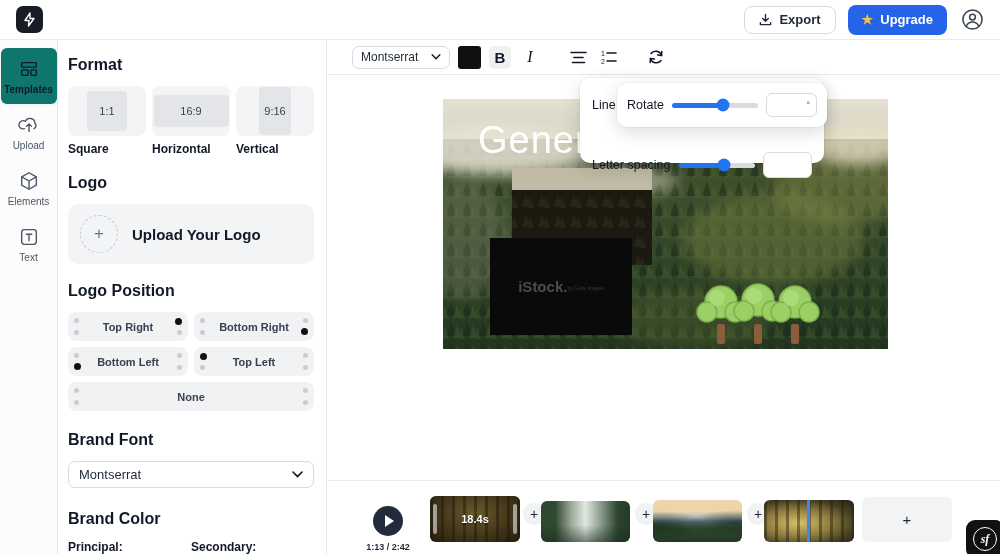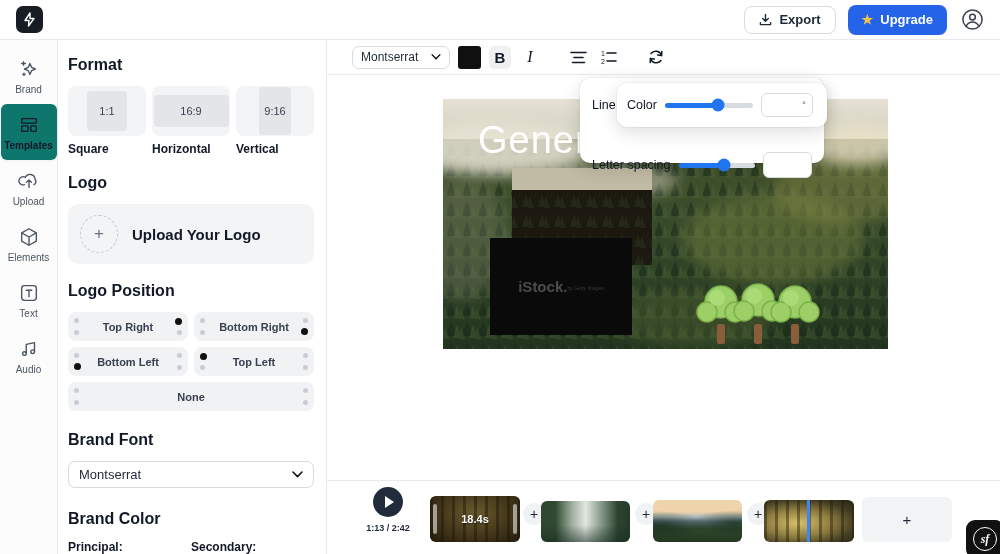--- a/index.html
+++ b/index.html
@@ -115,21 +115,21 @@
                   width:13px; height:13px; border-radius:50%; background:#2175ee; }
   .pp-input { height:26px; border:1px solid #d7dade; border-radius:6px; background:#fff;
               display:flex; align-items:center; justify-content:flex-end; padding:0 6px;
               font-size:9px; color:#555; }
   .pp-input.rot { width:52px; height:24px; }
   .pp-input.ls  { width:55px; margin-left:auto; }
 
   
   .bottombar { height:74px; flex:0 0 74px; border-top:1px solid #e9eaee; position:relative;
                display:flex; align-items:flex-start; }
-  .play-area { position:absolute; left:26px; top:6px; width:70px; text-align:center; }
+  .play-area { position:absolute; left:26px; top:25px; width:70px; text-align:center; }
   .play-btn { width:30px; height:30px; border-radius:50%; background:#212b3b; margin:0 auto;
               display:flex; align-items:center; justify-content:center; cursor:pointer; }
   .play-tri { width:0; height:0; border-left:9px solid #fff; border-top:6px solid transparent;
               border-bottom:6px solid transparent; margin-left:2px; }
   .play-time { margin-top:6px; font-size:9px; font-weight:700; color:#1f2937; }
 
   .thumb { position:absolute; border-radius:6px; overflow:hidden; cursor:pointer; }
   .thumb.t1 { left:103px; top:15px; width:90px; height:46px; }
   .thumb.t2 { left:214px; top:20px; width:89px; height:41px; }
   .thumb.t3 { left:326px; top:19px; width:89px; height:42px; }
@@ -200,28 +200,20 @@
           <circle cx="12" cy="12" r="10"></circle>
           <circle cx="12" cy="9.5" r="3"></circle>
           <path d="M5.5 19 C7 15.8 9.4 14.6 12 14.6 C14.6 14.6 17 15.8 18.5 19"></path>
         </svg>
     </div>
   </div>
 
   <div class="bodyrow">
 
     <div class="sidebar">
-      <div class="side-item">
-        <svg width="22" height="22" viewBox="0 0 24 24" fill="none" stroke-width="1.5" stroke-linejoin="round">
-            <path d="M13 6 L14.8 10.2 L19 12 L14.8 13.8 L13 18 L11.2 13.8 L7 12 L11.2 10.2 Z"></path>
-            <path d="M6 4 V8 M4 6 H8" stroke-linecap="round"></path>
-            <path d="M6.5 16.5 V19 M5.2 17.8 H7.8" stroke-linecap="round"></path>
-          </svg>
-        <span>Brand</span>
-      </div>
       <div class="side-item active">
         <svg width="22" height="22" viewBox="0 0 24 24" fill="none" stroke-width="1.5">
             <rect x="4" y="5" width="16" height="5" rx="1"></rect>
             <rect x="4" y="13" width="7" height="6" rx="1"></rect>
             <rect x="14" y="13" width="6" height="6" rx="1"></rect>
           </svg>
         <span>Templates</span>
       </div>
       <div class="side-item">
         <svg width="22" height="22" viewBox="0 0 24 24" fill="none" stroke-width="1.5" stroke-linecap="round" stroke-linejoin="round">
@@ -236,28 +228,20 @@
             <path d="M4 7.5 L12 12 L20 7.5 M12 12 V21"></path>
           </svg>
         <span>Elements</span>
       </div>
       <div class="side-item">
         <svg width="22" height="22" viewBox="0 0 24 24" fill="none" stroke-width="1.5" stroke-linecap="round">
             <rect x="4" y="4" width="16" height="16" rx="3"></rect>
             <path d="M9 9 H15 M12 9 V16"></path>
           </svg>
         <span>Text</span>
-      </div>
-      <div class="side-item">
-        <svg width="22" height="22" viewBox="0 0 24 24" fill="none" stroke-width="1.5" stroke-linejoin="round">
-            <path d="M9 17 V7 L18 5 V15"></path>
-            <circle cx="7" cy="17" r="2"></circle>
-            <circle cx="16" cy="15" r="2"></circle>
-          </svg>
-        <span>Audio</span>
       </div>
     </div>
 
     <div class="panel">
 
       <div class="sec-h">Format</div>
       <div class="fmt-row">
         <div class="fmt-card">
           <div class="fmt-shape" style="width:40px;height:40px;">1:1</div>
         </div>
@@ -464,21 +448,21 @@
         <div class="pp-row second">
           <span class="pp-label">Letter spacing</span>
           <div class="slider">
               <div class="knob"></div>
             </div>
           <div class="pp-input ls"></div>
         </div>
       </div>
 
       <div class="popup popup-front">
-        <span class="pp-label">Color</span>
+        <span class="pp-label">Rotate</span>
         <div class="slider">
             <div class="knob"></div>
           </div>
         <div class="pp-input rot">
           <span>°</span>
         </div>
       </div>
 
       <div class="bottombar">
         <div class="play-area">

